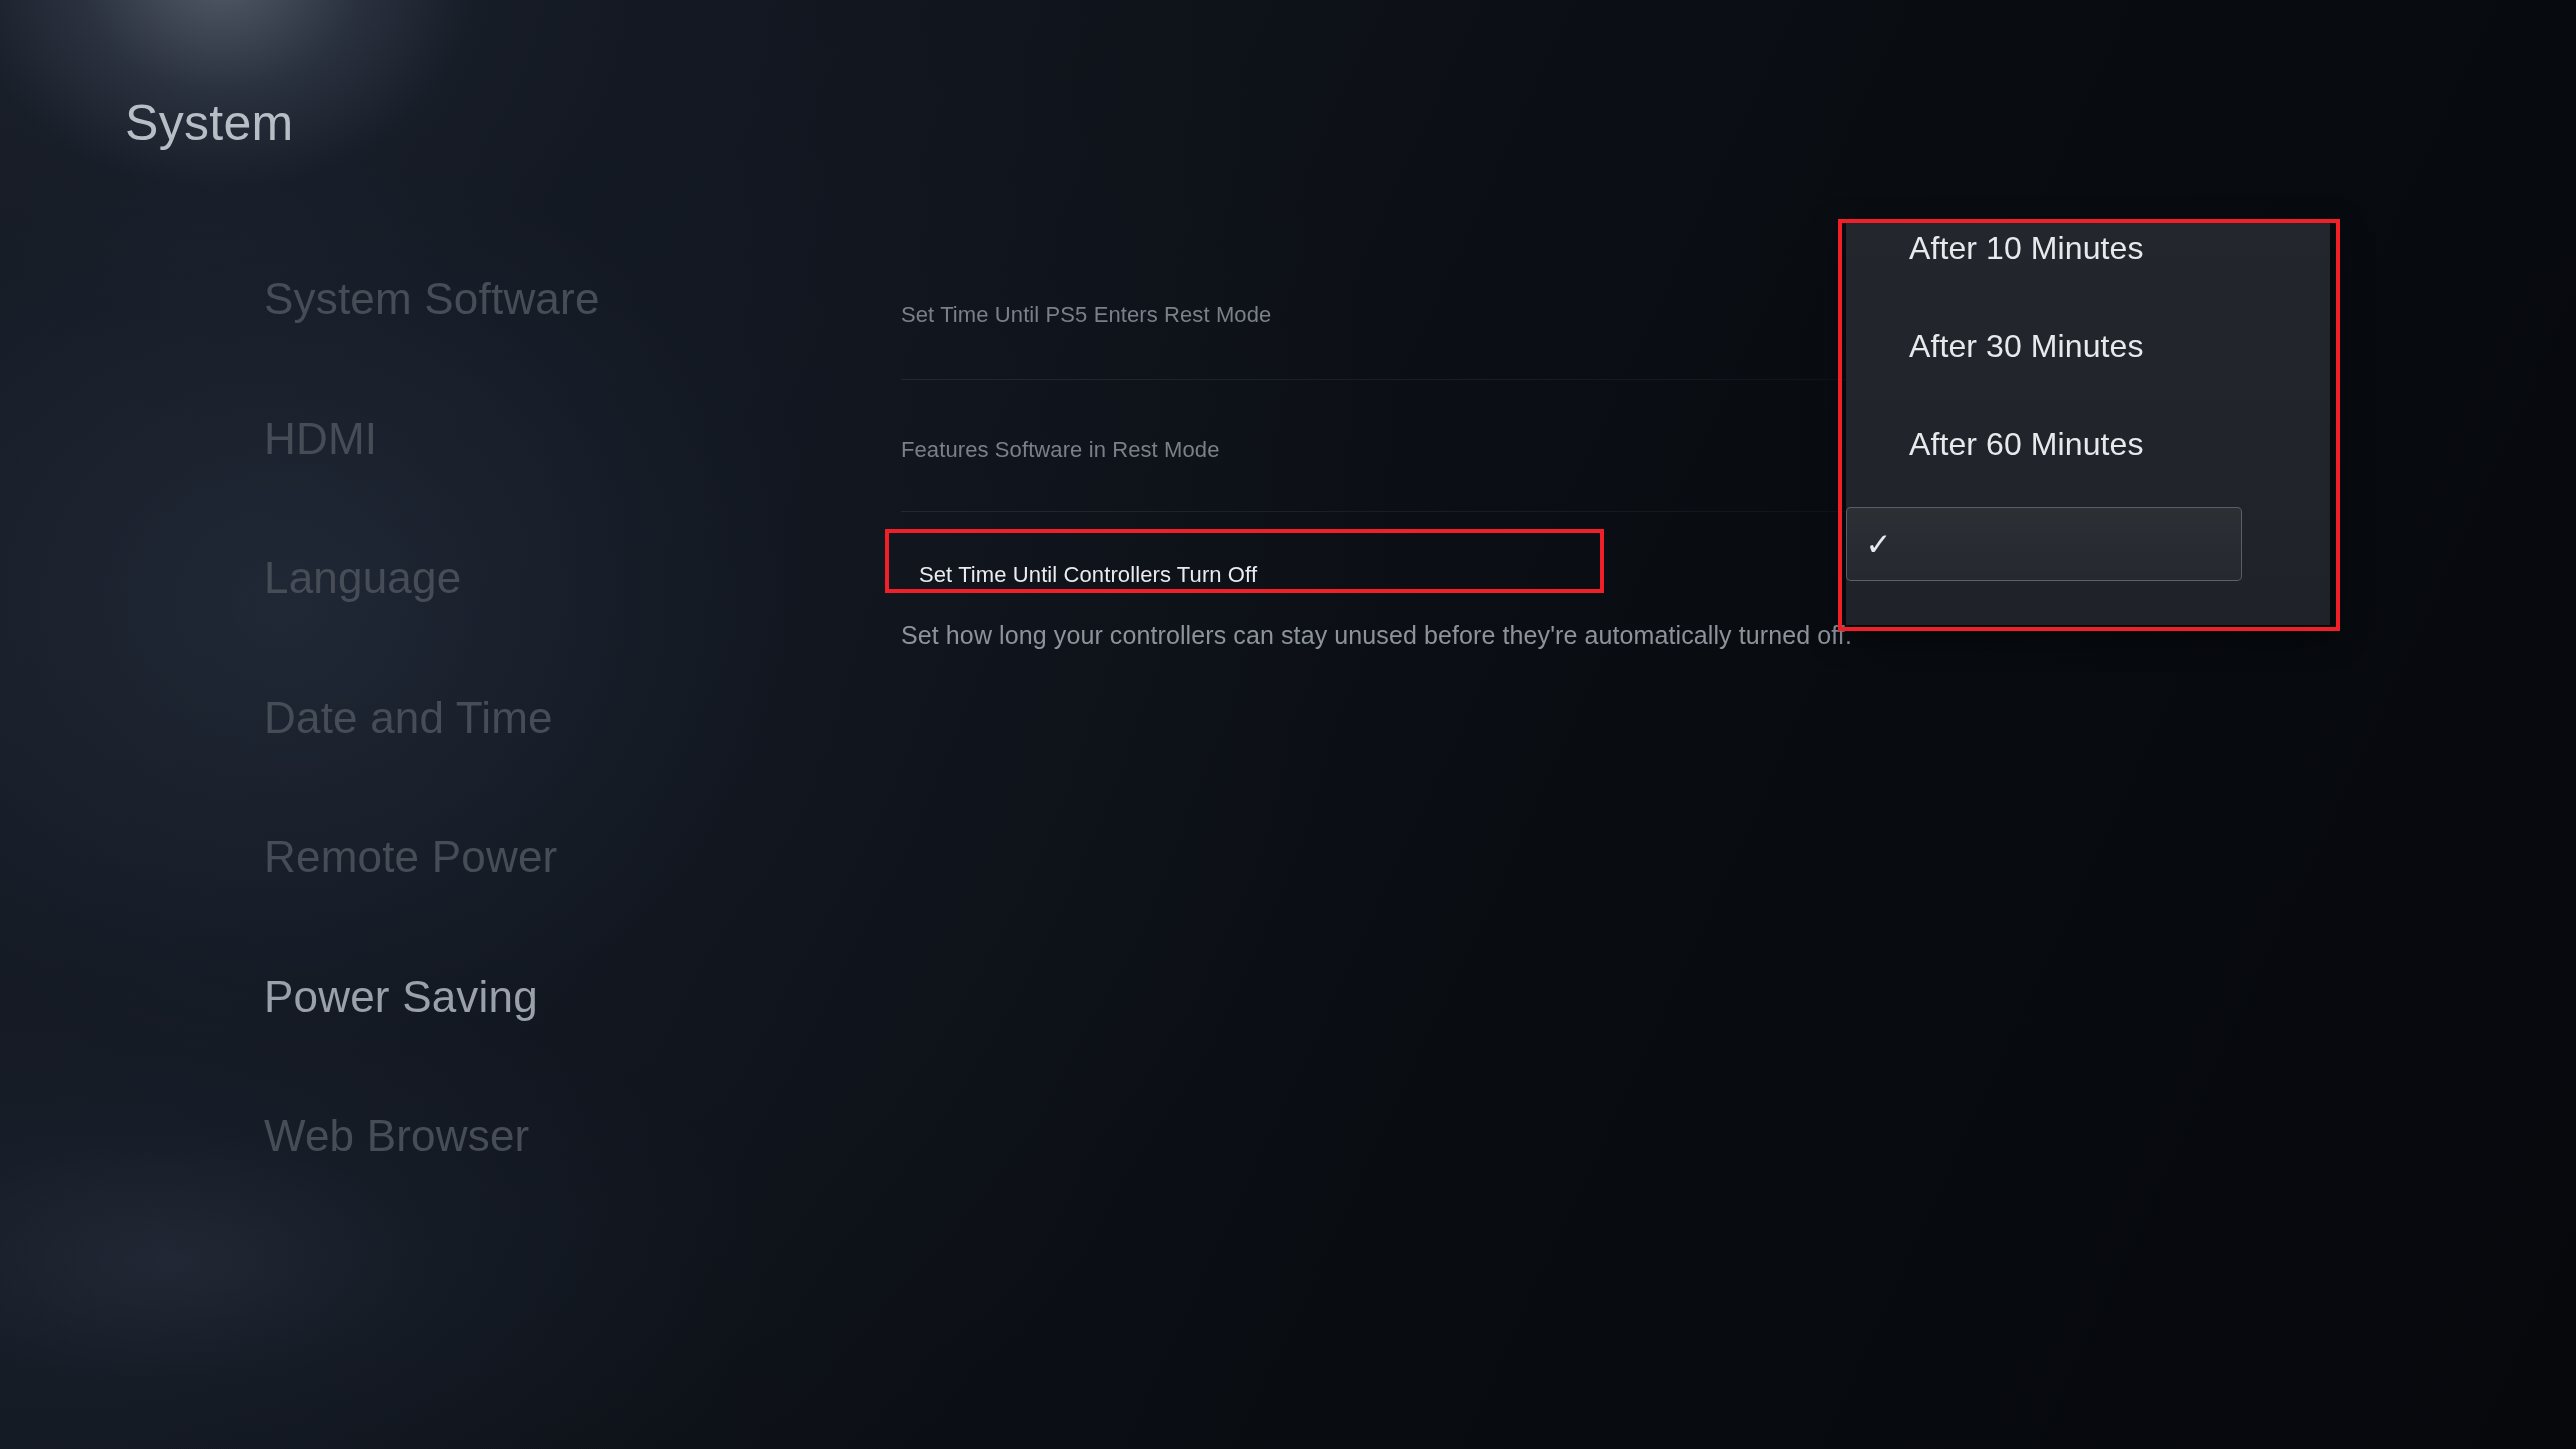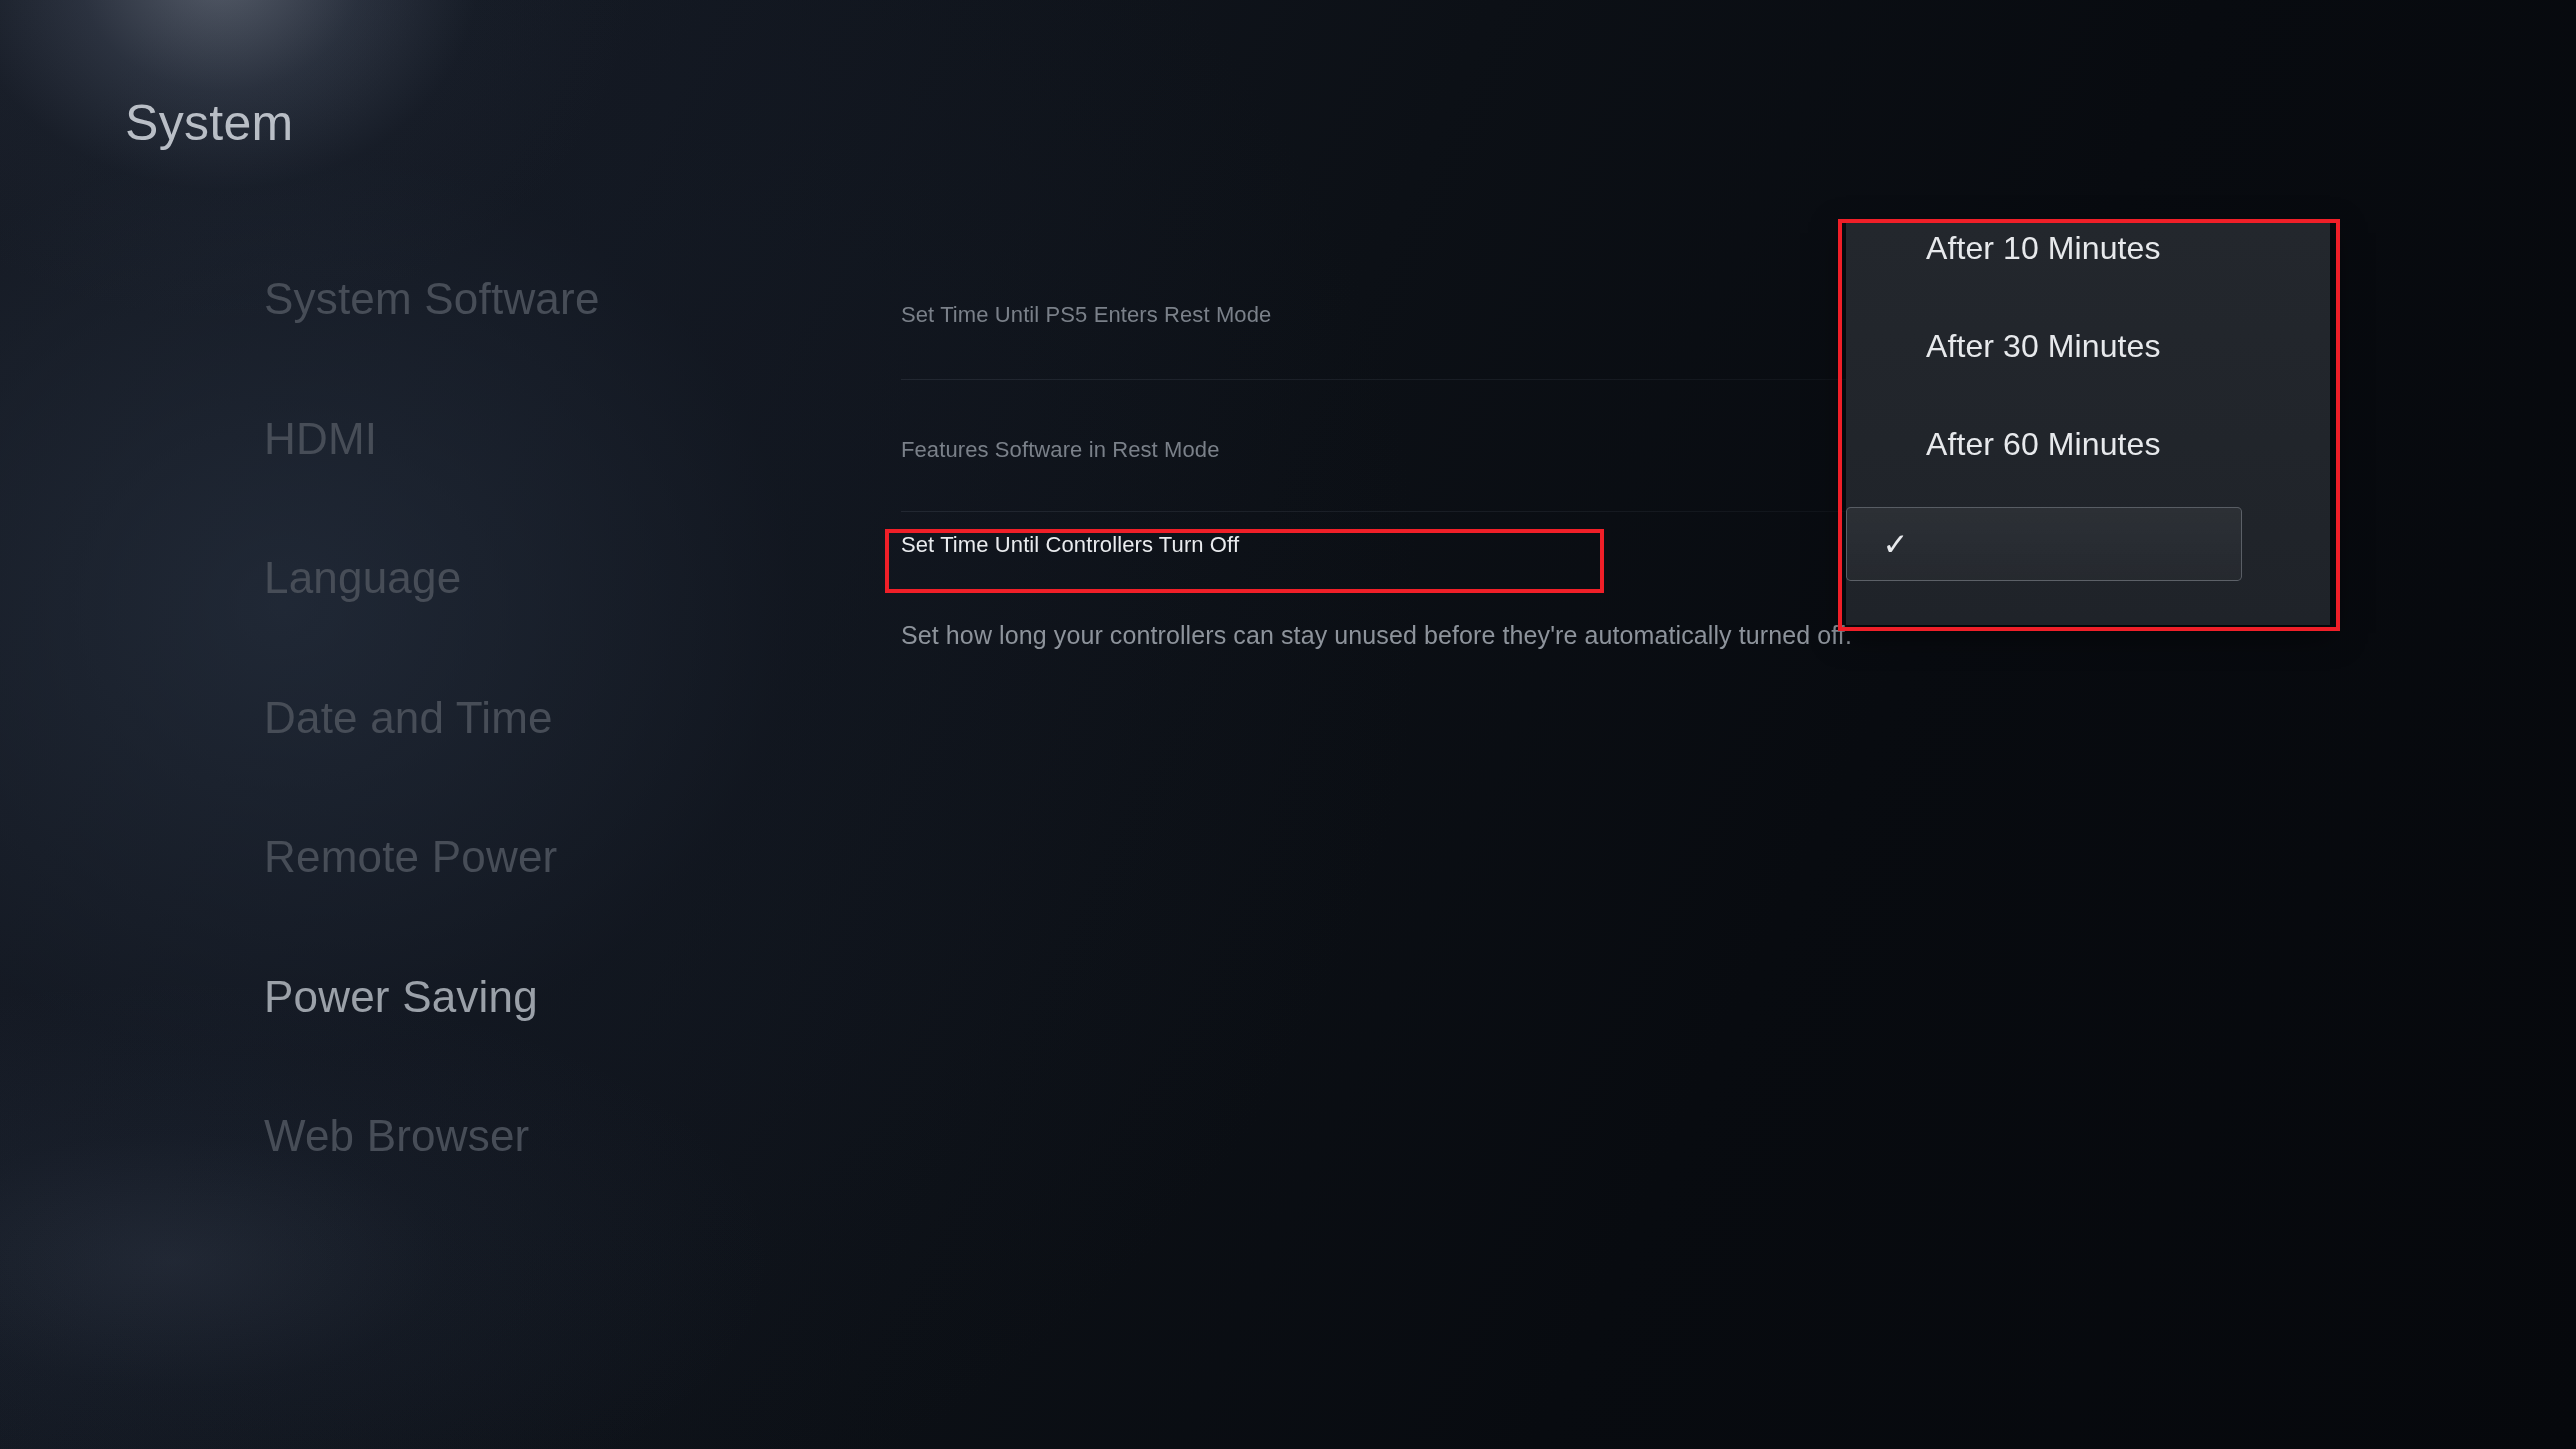--- a/index.html
+++ b/index.html
@@ -118,21 +118,20 @@
   .dd-option {
     position:absolute;
     left:0; width:396px; height:74px;
     display:flex;
     align-items:center;
     font-size:32px;
     font-weight:300;
     letter-spacing:0.1px;
     color:#e7e9ec;
     white-space:nowrap;
-    padding-left:17px;
   }
   .dd-option .check {
     width:63px;
     flex:0 0 63px;
     display:flex;
     align-items:center;
     justify-content:center;
     font-size:31px;
     line-height:1;
   }
@@ -185,21 +184,21 @@
   <section id="main">
     <div class="divider" style="top:379px"></div>
     <div class="divider" style="top:511px"></div>
     <div id="setting-description">Set how long your controllers can stay unused before they're automatically turned off.</div>
   <div class="setting-row" style="top: 294px;">
         <span>Set Time Until PS5 Enters Rest Mode</span>
       </div>
       <div class="setting-row" style="top: 429px;">
         <span>Features Software in Rest Mode</span>
       </div>
-      <div class="setting-row focused" style="top: 524px;">
+      <div class="setting-row focused" style="top: 554px; margin-left: 18px;">
         <span>Set Time Until Controllers Turn Off</span>
       </div>
     </section>
 
   <div id="dropdown-panel">
       <div class="dd-option" style="top: -11.4px;">
         <span class="check"></span>
         <span class="dd-label">After 10 Minutes</span>
       </div>
       <div class="dd-option" style="top: 86px;">

